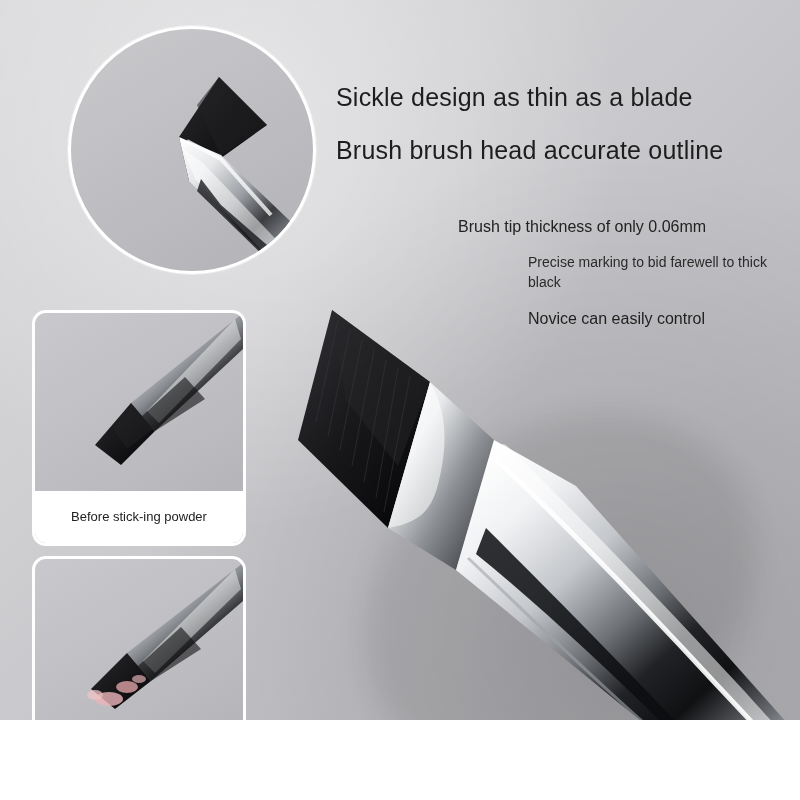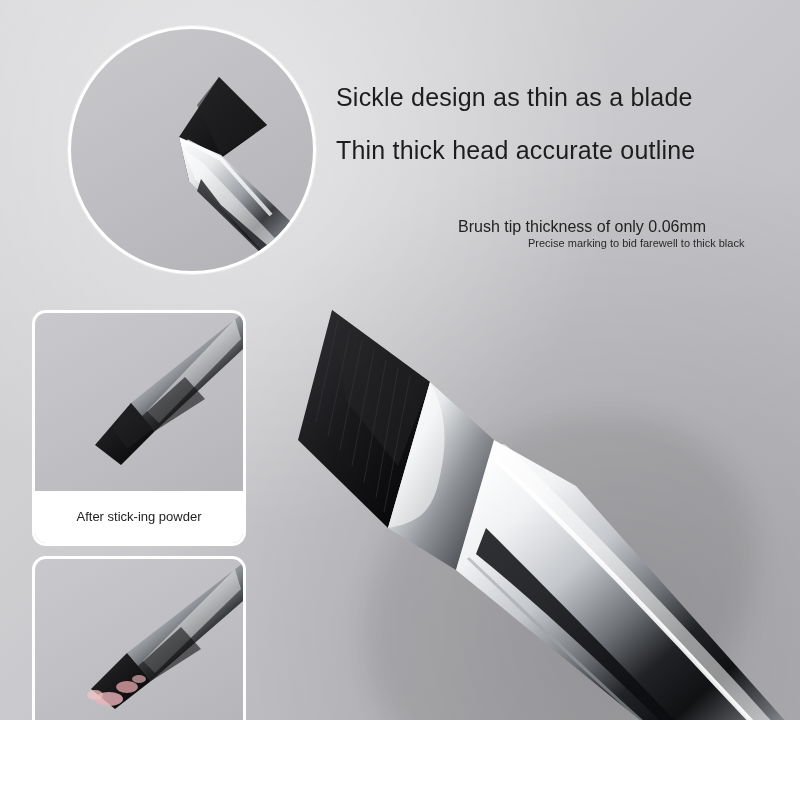--- a/index.html
+++ b/index.html
@@ -50,22 +50,23 @@
   .headline.second {
     margin-top: 14px;
   }
   .sub1 {
     margin-top: 48px;
     margin-left: 122px;
     font-size: 16px;
     color: #222222;
   }
   .sub2 {
+    margin-top: 16px;
     margin-left: 192px;
-    font-size: 11px;
+    font-size: 14px;
     color: #2a2a2a;
     line-height: 1.45;
   }
   .sub3 {
     margin-top: 18px;
     margin-left: 192px;
     font-size: 16px;
     color: #1f1f1f;
   }
 
@@ -148,23 +149,24 @@
     opacity: 0.35;
   }
 </style>
 </head>
 <body>
 
 <div id="stage">
 
   <div class="text-block">
     <div class="headline">Sickle design as thin as a blade</div>
-    <div class="headline second">Thin thick head accurate outline</div>
+    <div class="headline second">Brush brush head accurate outline</div>
     <div class="sub1">Brush tip thickness of only 0.06mm</div>
     <div class="sub2">Precise marking to bid farewell to thick black</div>
+    <div class="sub3">Novice can easily control</div>
   </div>
 
   <div class="circle-inset">
     <svg class="brush-svg" width="242" height="242" viewBox="0 0 242 242">
       <defs>
         <linearGradient id="cMetal" x1="0" y1="0" x2="1" y2="1">
           <stop offset="0%" stop-color="#ffffff"></stop>
           <stop offset="22%" stop-color="#e6e8ea"></stop>
           <stop offset="45%" stop-color="#9a9da2"></stop>
           <stop offset="62%" stop-color="#3a3c40"></stop>
@@ -209,21 +211,21 @@
         </defs>
 
         <polygon points="208,0 208,36 120,118 96,90" fill="url(#m1Metal)"></polygon>
         <polygon points="200,6 206,26 124,110 112,98" fill="#ffffff" opacity="0.45"></polygon>
         <polygon points="150,64 170,86 120,118 106,104" fill="#101113" opacity="0.6"></polygon>
 
         <polygon points="96,90 120,118 86,152 60,132" fill="url(#m1Bris)"></polygon>
         <polygon points="96,90 118,116 92,136 78,116" fill="#212124" opacity="0.5"></polygon>
       </svg>
     </div>
-    <div class="caption">After stick-ing powder</div>
+    <div class="caption">Before stick-ing powder</div>
   </div>
 
   <div class="mini two">
     <div class="photo">
       <svg class="brush-svg" width="208" height="166" viewBox="0 0 208 166">
         <defs>
           <linearGradient id="m2Metal" x1="0.1" y1="0" x2="0.9" y2="1">
             <stop offset="0%" stop-color="#ffffff"></stop>
             <stop offset="25%" stop-color="#dfe1e4"></stop>
             <stop offset="48%" stop-color="#83868b"></stop>

